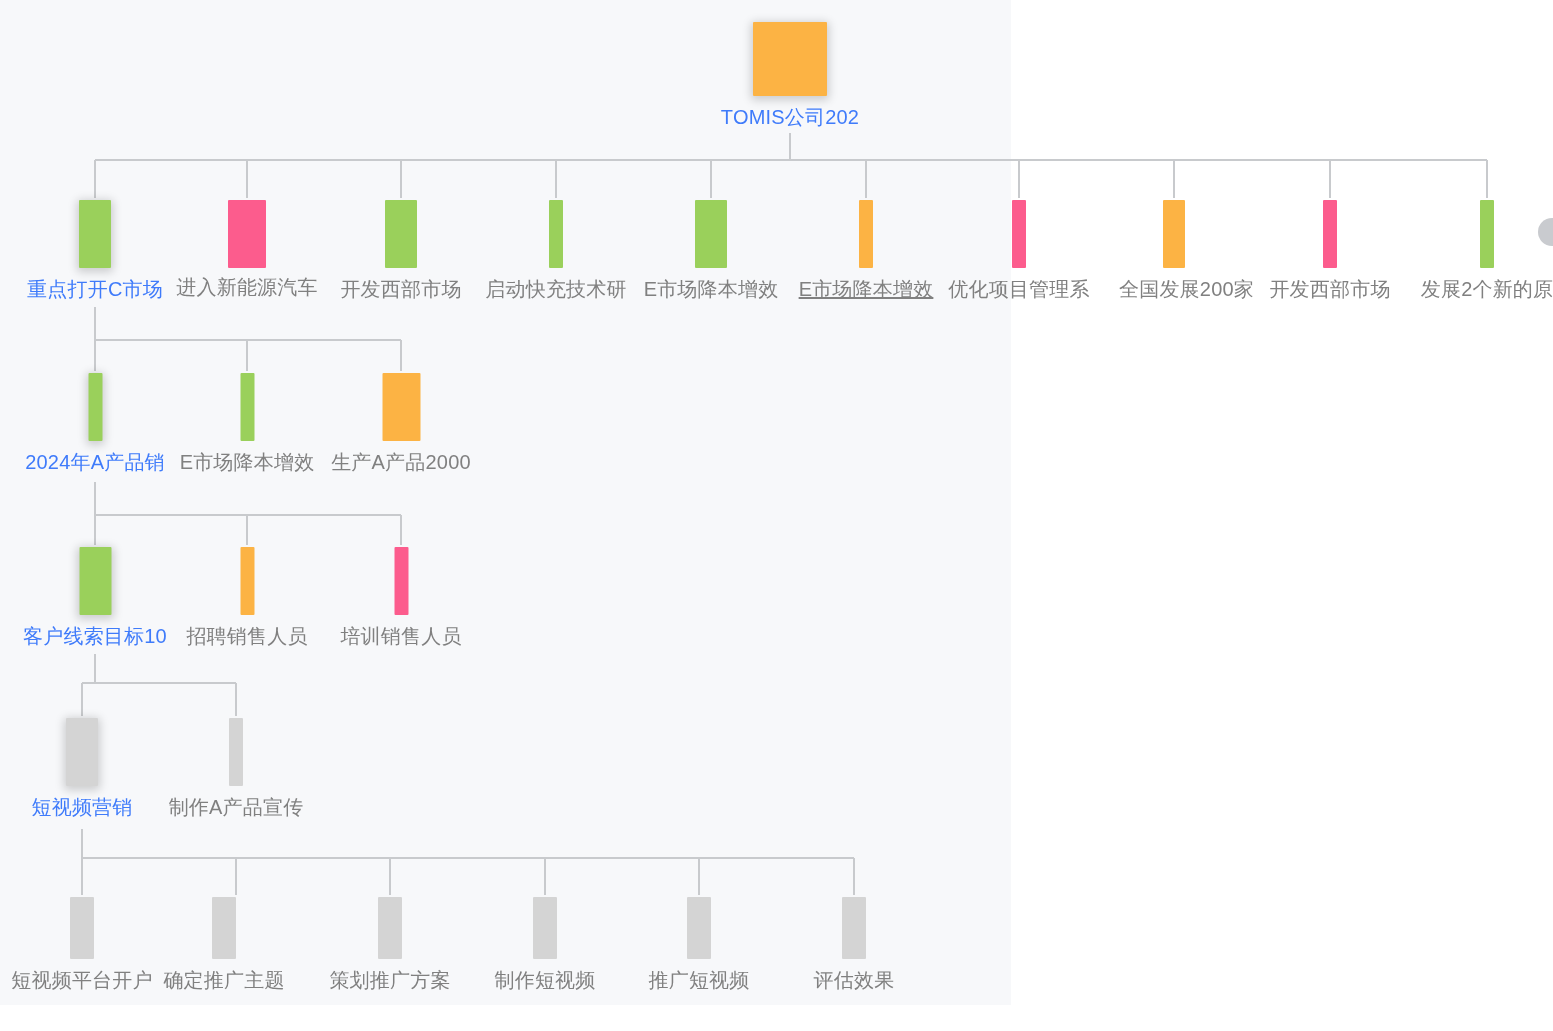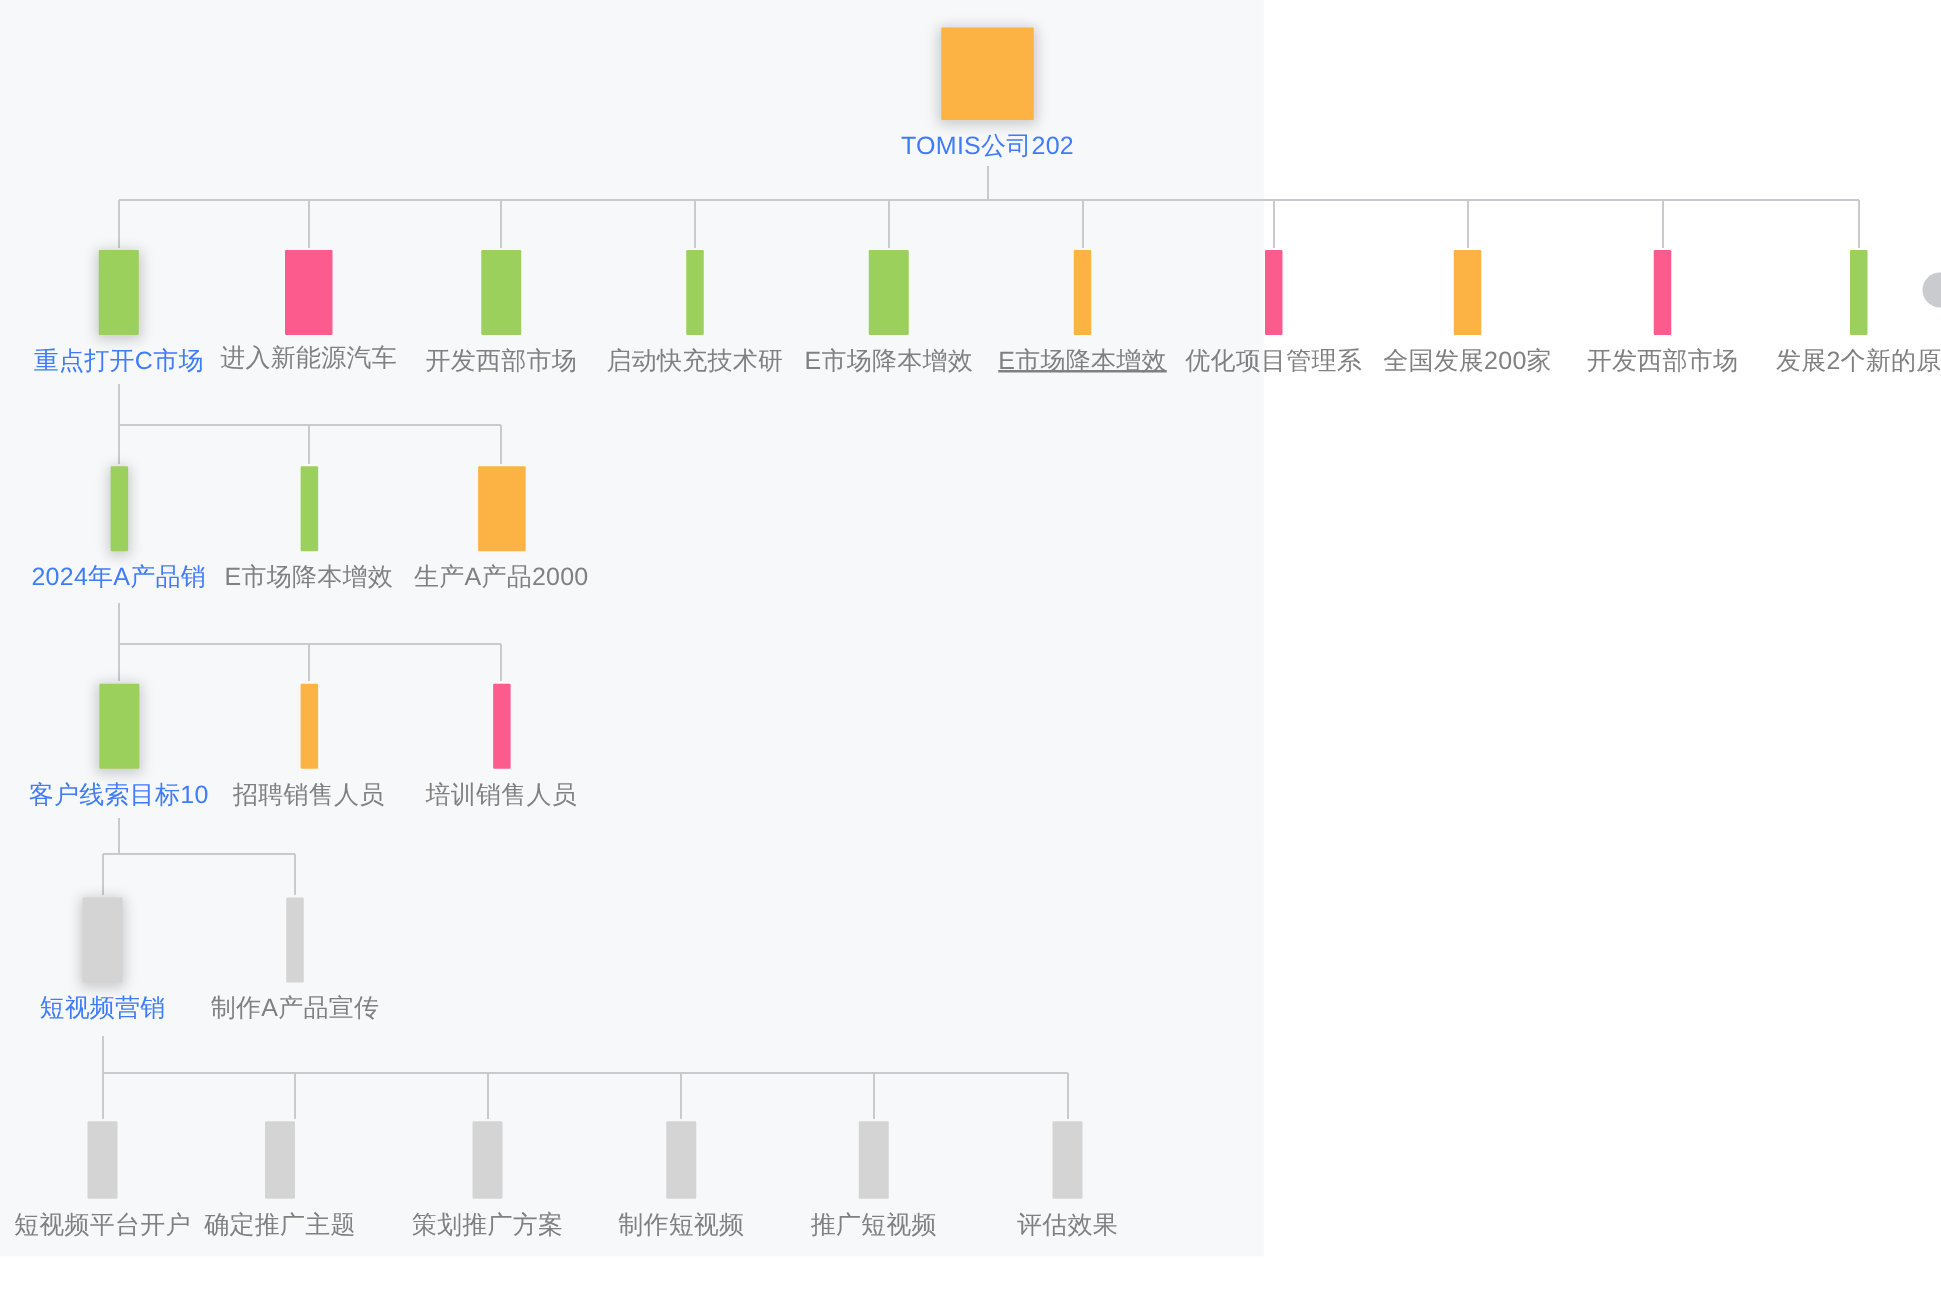--- a/index.html
+++ b/index.html
@@ -177,21 +177,21 @@
       </div>
       <div class="node" style="left: 1019px; top: 200px;">
         <div class="node-bar" style="width: 14px; height: 68px; background: rgb(252, 92, 141);"></div>
         <span class="label-clip" style="width: 160px;">
           <span class="node-label" style="display: block;">优化项目管理系</span>
         </span>
       </div>
       <div class="node" style="left: 1174px; top: 200px;">
         <div class="node-bar" style="width: 22px; height: 68px; background: rgb(252, 179, 68);"></div>
         <span class="label-clip" style="width: 160px;">
-          <span class="node-label" style="display: block;">全国发展200家</span>
+          <span class="node-label" style="display: block; text-align: right;">全国发展200家</span>
         </span>
       </div>
       <div class="node" style="left: 1330px; top: 200px;">
         <div class="node-bar" style="width: 14px; height: 68px; background: rgb(252, 92, 141);"></div>
         <span class="label-clip" style="width: 160px;">
           <span class="node-label" style="display: block;">开发西部市场</span>
         </span>
       </div>
       <div class="node" style="left: 1487px; top: 200px;">
         <div class="node-bar" style="width: 14px; height: 68px; background: rgb(154, 208, 91);"></div>

